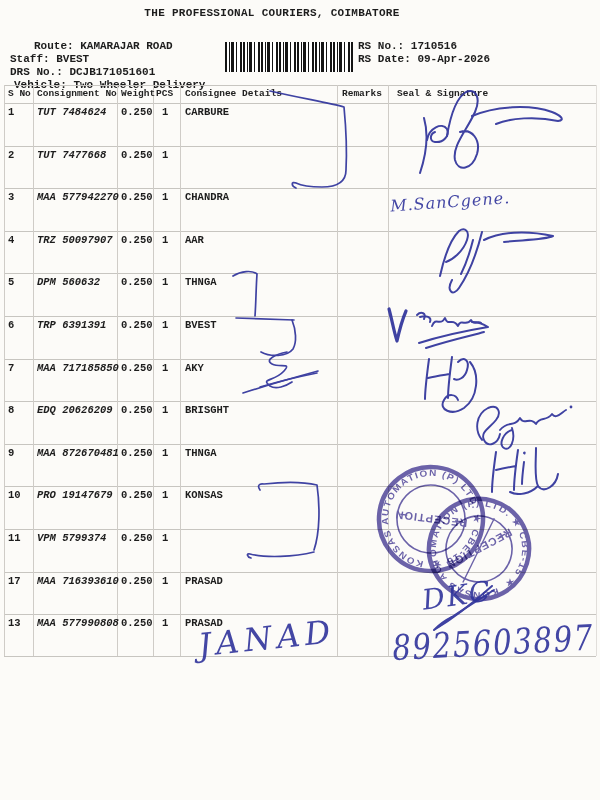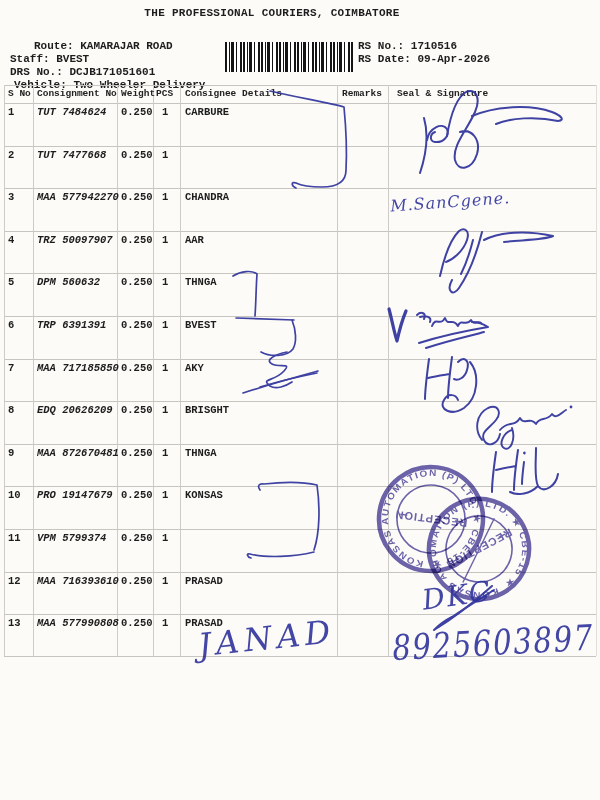--- a/index.html
+++ b/index.html
@@ -157,21 +157,21 @@
       <span class="cell c-name">KONSAS</span>
   </div>
   <div class="row" style="top:529px">
     <span class="cell c-sno">11</span>
       <span class="cell c-con">VPM 5799374</span>
       <span class="cell c-wt">0.250</span>
       <span class="cell c-pcs">1</span>
       <span class="cell c-name"></span>
   </div>
   <div class="row" style="top:572px">
-    <span class="cell c-sno">12</span>
+    <span class="cell c-sno">17</span>
       <span class="cell c-con">MAA 716393610</span>
       <span class="cell c-wt">0.250</span>
       <span class="cell c-pcs">1</span>
       <span class="cell c-name">PRASAD</span>
   </div>
   <div class="row" style="top:614px">
     <span class="cell c-sno">13</span>
       <span class="cell c-con">MAA 577990808</span>
       <span class="cell c-wt">0.250</span>
       <span class="cell c-pcs">1</span>

